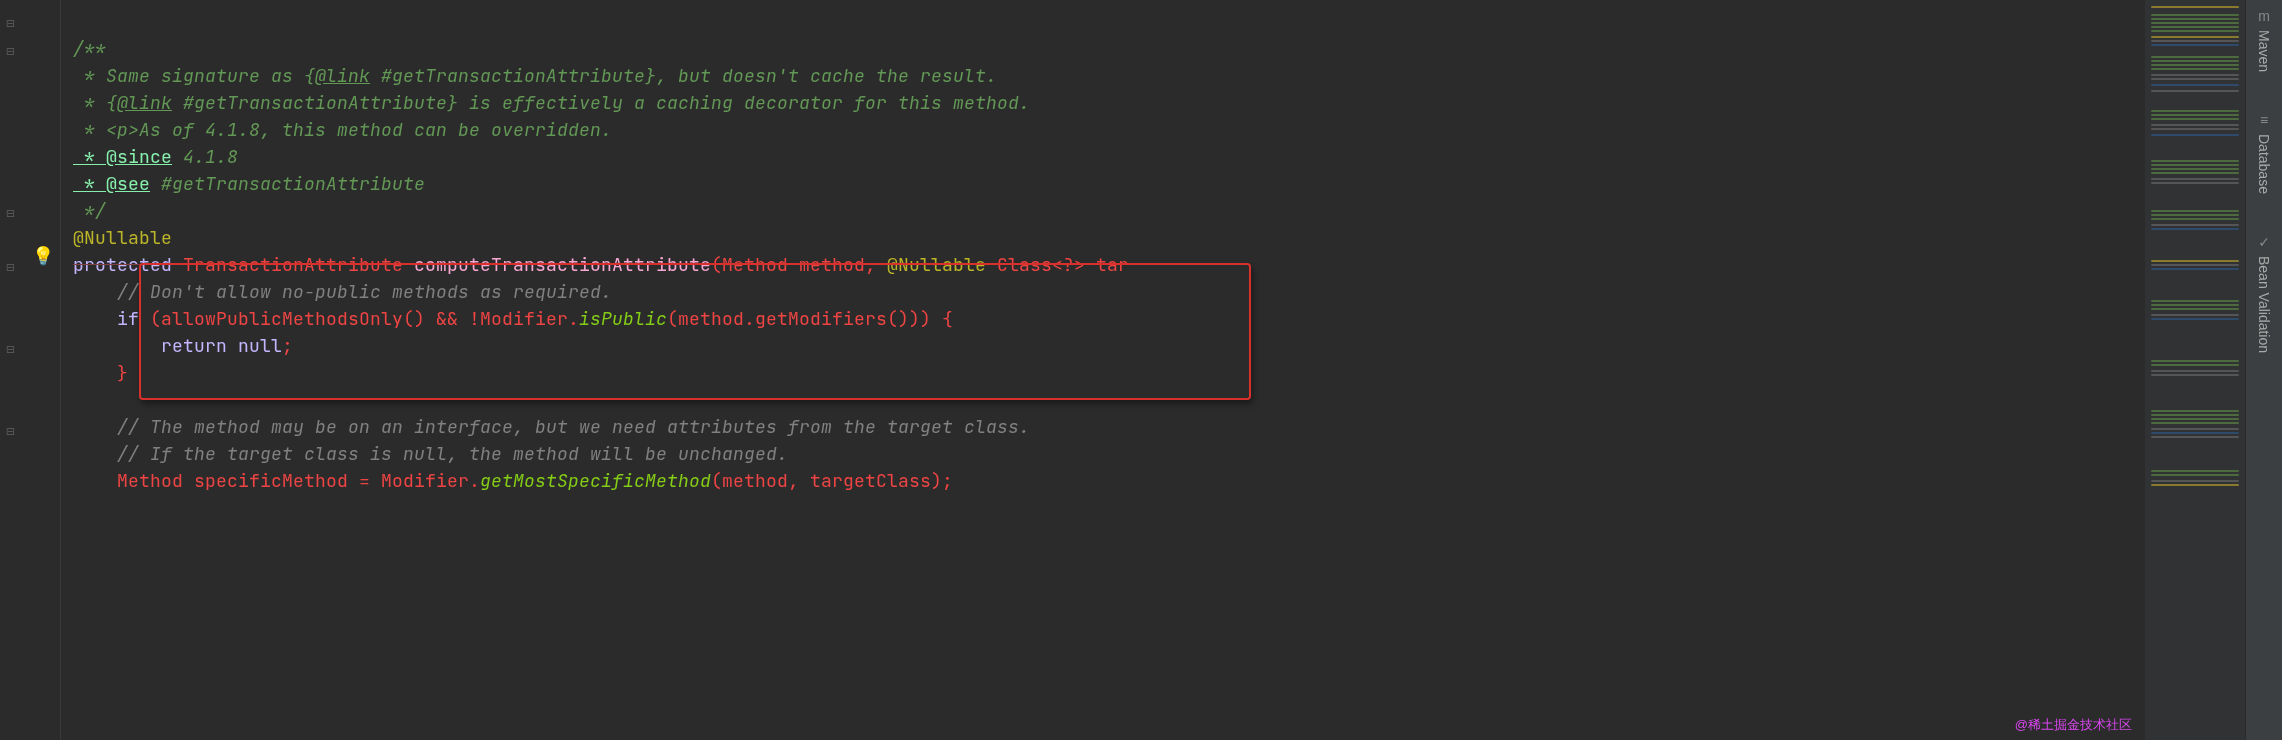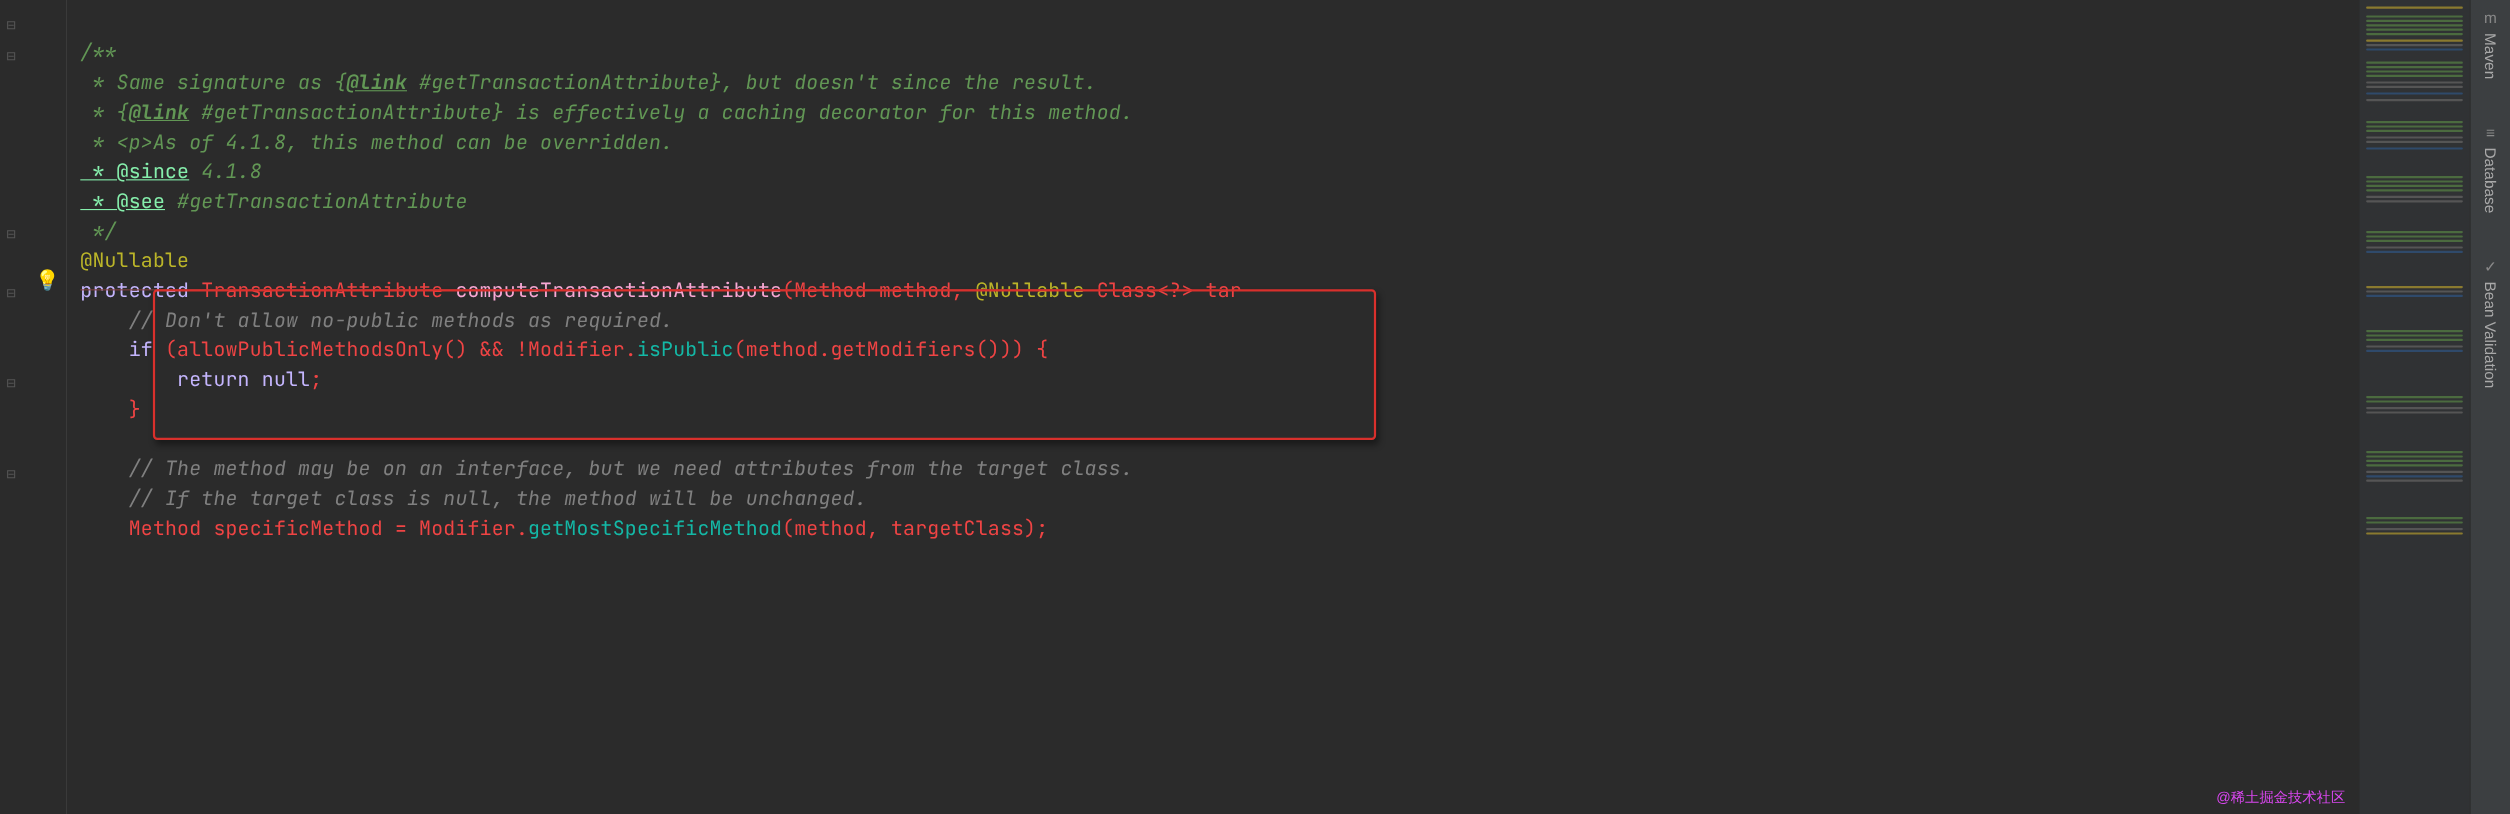--- a/index.html
+++ b/index.html
@@ -4,26 +4,26 @@
 <style>
   html,body{margin:0;padding:0;background:#2b2b2b;color:#a9b7c6;font-family:"JetBrains Mono","Consolas","Monaco",monospace;font-size:18px;overflow:hidden}
   .editor-wrap{display:flex;width:2282px;height:740px;position:relative}
   .gutter{width:60px;flex:0 0 60px;background:#2b2b2b;position:relative;border-right:1px solid #3a3a3a}
   .gutter .bulb{position:absolute;left:32px;top:244px;color:#f2c55c;font-size:18px}
   .gutter .fold{position:absolute;left:6px;color:#555;font-size:14px}
   .code{flex:1;position:relative;padding:8px 0 8px 12px;white-space:pre;line-height:27px;letter-spacing:.2px}
   .tok-c{color:#808080;font-style:italic}       
   .tok-g{color:#629755;font-style:italic}       
   .tok-gtag{color:#86efac;text-decoration:underline}
-  .tok-glink{color:#629755;font-style:italic;text-decoration:underline;font-weight:bold}
+  .tok-glink{color:#629755;font-style:italic;text-decoration:underline;font-weight:normal}
   .tok-an{color:#bbb529}                         
   .tok-kw{color:#c4b5fd}                         
   .tok-id{color:#ef4444}
   .tok-mth{color:#f9a8d4}
-  .tok-stat{color:#14b8a6;}
+  .tok-stat{color:#84cc16;font-style:italic}
   .tok-strike{text-decoration:line-through;text-decoration-color:#7f4040}
   .hl-box{position:absolute;border:2px solid #d9302c;border-radius:4px;pointer-events:none;box-shadow:2px 4px 6px rgba(0,0,0,.4)}
   .minimap{flex:0 0 100px;background:#303234;position:relative;overflow:hidden}
   .mm-line{position:absolute;left:6px;right:6px;height:2px;background:#555;border-radius:1px}
   .mm-g{background:#4b6b3f}
   .mm-y{background:#8a7a2f}
   .mm-b{background:#2f4a6b}
   .sidebar{flex:0 0 36px;background:#3c3f41;display:flex;flex-direction:column;align-items:center;padding-top:8px;gap:40px;border-left:1px solid #2a2a2a}
   .sidebar .tool{writing-mode:vertical-rl;color:#a9a9a9;font-size:14px;font-family:Arial,sans-serif;cursor:pointer;display:flex;align-items:center;gap:6px}
   .sidebar .ticon{writing-mode:horizontal-tb;font-style:normal;font-size:14px;color:#888}
@@ -41,21 +41,21 @@
         <div class="fold" style="top: 42px;">⊟</div>
         <div class="fold" style="top: 204px;">⊟</div>
         <div class="fold" style="top: 258px;">⊟</div>
         <div class="fold" style="top: 340px;">⊟</div>
         <div class="fold" style="top: 422px;">⊟</div>
       </div>
   </div>
 
   <div class="code">
 <span class="tok-g">/**</span>
-<span class="tok-g"> * Same signature as {</span><span class="tok-glink">@link</span><span class="tok-g"> #getTransactionAttribute</span><span class="tok-g">}, but doesn't since the result.</span>
+<span class="tok-g"> * Same signature as {</span><span class="tok-glink">@link</span><span class="tok-g"> #getTransactionAttribute</span><span class="tok-g">}, but doesn't cache the result.</span>
 <span class="tok-g"> * {</span><span class="tok-glink">@link</span><span class="tok-g"> #getTransactionAttribute</span><span class="tok-g">} is effectively a caching decorator for this method.</span>
 <span class="tok-g"> * &lt;p&gt;As of 4.1.8, this method can be overridden.</span>
 <span class="tok-gtag"> * @since</span><span class="tok-g"> 4.1.8</span>
 <span class="tok-gtag"> * @see</span><span class="tok-g"> #getTransactionAttribute</span>
 <span class="tok-g"> */</span>
 <span class="tok-an">@Nullable</span>
 <span class="tok-kw tok-strike">protected </span><span class="tok-id tok-strike">TransactionAttribute </span><span class="tok-mth tok-strike">computeTransactionAttribute</span><span class="tok-id tok-strike">(Method method, </span><span class="tok-an tok-strike">@Nullable</span><span class="tok-id"> Class&lt;?&gt; tar</span>
     <span class="tok-c">// Don't allow no-public methods as required.</span>
     <span class="tok-kw">if </span><span class="tok-id">(allowPublicMethodsOnly() &amp;&amp; !Modifier.</span><span class="tok-stat">isPublic</span><span class="tok-id">(method.getModifiers())) {</span>
         <span class="tok-kw">return null</span><span class="tok-id">;</span>

